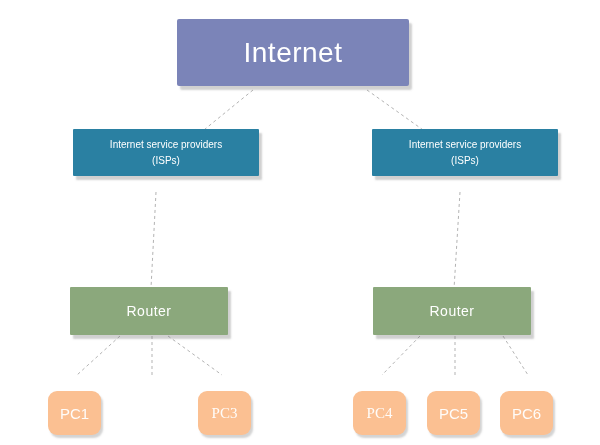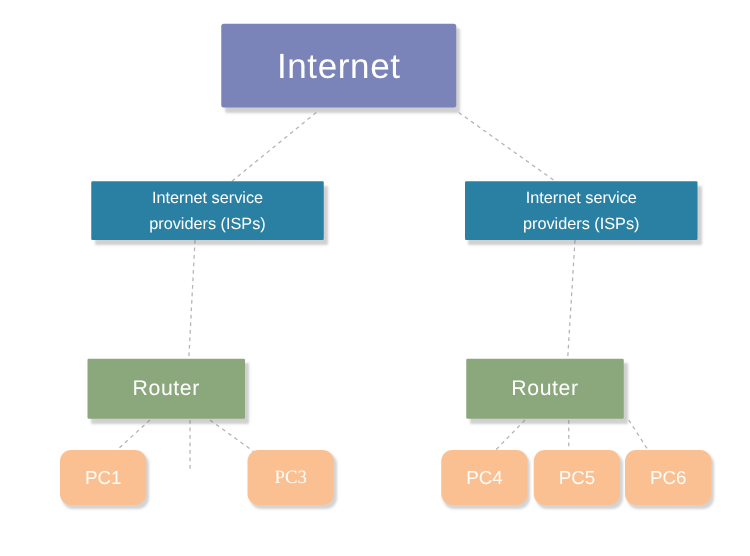--- a/index.html
+++ b/index.html
@@ -31,58 +31,58 @@
     position: absolute;
     display: flex;
     align-items: center;
     justify-content: center;
     text-align: center;
     color: var(--color-text, #ffffff);
     box-shadow: 3px 4px 2px rgba(120, 120, 120, 0.35);
     box-sizing: border-box;
   }
   .node-internet {
-    left: 177px; top: 19px; width: 188px; height: 67px;
+    left: 177px; top: 19px; width: 232px; height: 67px;
     background: var(--color-internet, #7b84b8);
     font-size: 28px;
     font-weight: 400;
     letter-spacing: 0.5px;
     border-radius: 2px;
   }
   .node-isp {
-    width: 186px; height: 47px; top: 145px;
+    width: 186px; height: 47px; top: 129px;
     background: var(--color-isp, #2a80a2);
-    font-size: 13px;
+    font-size: 10px;
     line-height: 1.55;
     padding: 12px 26px;
     border-radius: 1px;
   }
   .node-isp-1 { left: 73px; }
   .node-isp-2 { left: 372px; }
   .node-router {
-    width: 126px; height: 48px; top: 287px;
+    width: 158px; height: 48px; top: 287px;
     background: var(--color-router, #8ba87c);
-    font-size: 17px;
+    font-size: 14px;
     letter-spacing: 0.5px;
     border-radius: 1px;
   }
   .node-router-1 { left: 70px; }
   .node-router-2 { left: 373px; }
   .node-pc {
-    width: 69px; height: 44px; top: 360px;
+    width: 53px; height: 44px; top: 391px;
     background: var(--color-pc, #fbc092);
     font-size: 15px;
     border-radius: 9px;
     color: rgba(255, 255, 255, 0.95);
     box-shadow: 2px 3px 2px rgba(130, 130, 130, 0.35);
   }
   .node-pc-1 { left: 48px; }
   .node-pc-2 { left: 125px; }
   .node-pc-3 { left: 198px; font-family: Liberation Serif, serif; }
-  .node-pc-4 { left: 353px; }
+  .node-pc-4 { left: 353px; font-family: Liberation Serif, serif; }
   .node-pc-5 { left: 427px; }
   .node-pc-6 { left: 500px; align-items: center; }
 </style>
 </head>
 <body>
 
 <div class="canvas">
 
   <svg class="wires" viewBox="0 0 600 445" xmlns="http://www.w3.org/2000/svg">
     <line x1="253" y1="90" x2="183" y2="147"></line>

